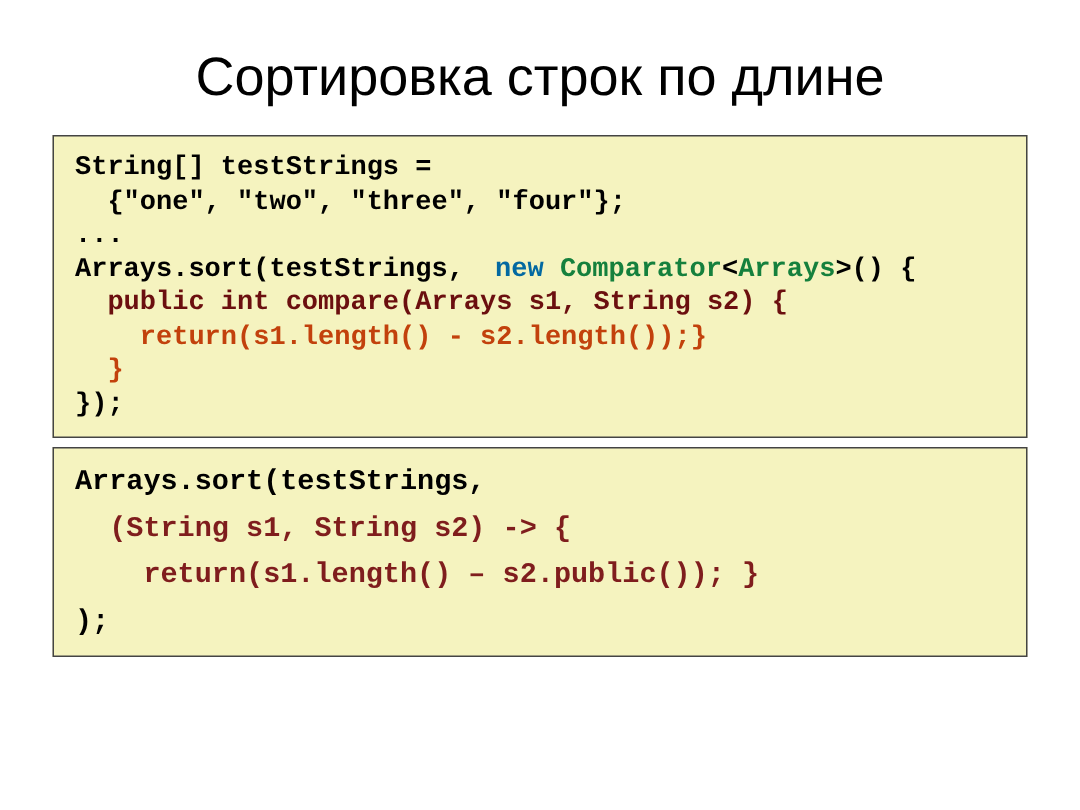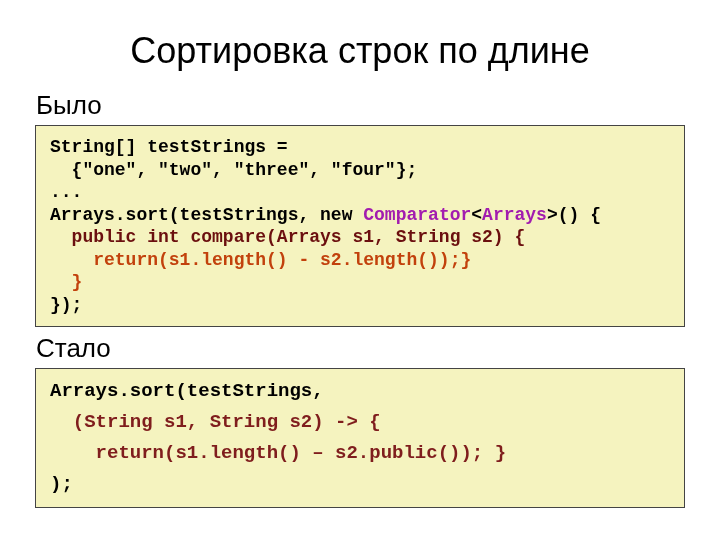--- a/index.html
+++ b/index.html
@@ -51,47 +51,45 @@
   }
   .codebox2 .codeline {
     font-family: "Courier New", Courier, monospace;
     font-weight: bold;
     font-size: 19px;
     line-height: 1.1;
     margin: 0 0 10px 0;
     white-space: pre;
   }
   .codebox2 .codeline:last-child { margin-bottom: 0; }
-  .kw-new { color: #000000; }
-  .kw-type { color: #a21caf; }
+  .kw-new { color: #0369a1; margin-left: 10px; }
+  .kw-type { color: #15803d; }
   .kw-sig { color: #6b0f0f; }
   .kw-body { color: #c2410c; }
   .lam { color: #7f1d1d; }
 </style>
 </head>
 <body>
 
 <div class="slide">
 
   <h1 class="title">Сортировка строк по длине</h1>
 
-  <div class="subhead">Было</div>
 
   <div class="codebox">
 <pre><span>String[] testStrings =</span>
 <span>  {"one", "two", "three", "four"};</span>
 <span>...</span>
 <span>Arrays.sort(testStrings, </span><span class="kw-new">new </span><span class="kw-type">Comparator</span><span>&lt;</span><span class="kw-type">Arrays</span><span>&gt;</span><span>() {</span>
 <span class="kw-sig">  public int compare(Arrays s1, String s2) {</span>
 <span class="kw-body">    return(s1.length() - s2.length());}</span>
 <span class="kw-body">  }</span>
 <span>});</span></pre>
   </div>
 
-  <div class="subhead">Стало</div>
 
   <div class="codebox2">
     <div class="codeline">Arrays.sort(testStrings,</div>
     <div class="codeline lam">  (String s1, String s2) -&gt; {</div>
     <div class="codeline lam">    return(s1.length() – s2.public()); }</div>
     <div class="codeline">);</div>
   </div>
 
 </div>
 

